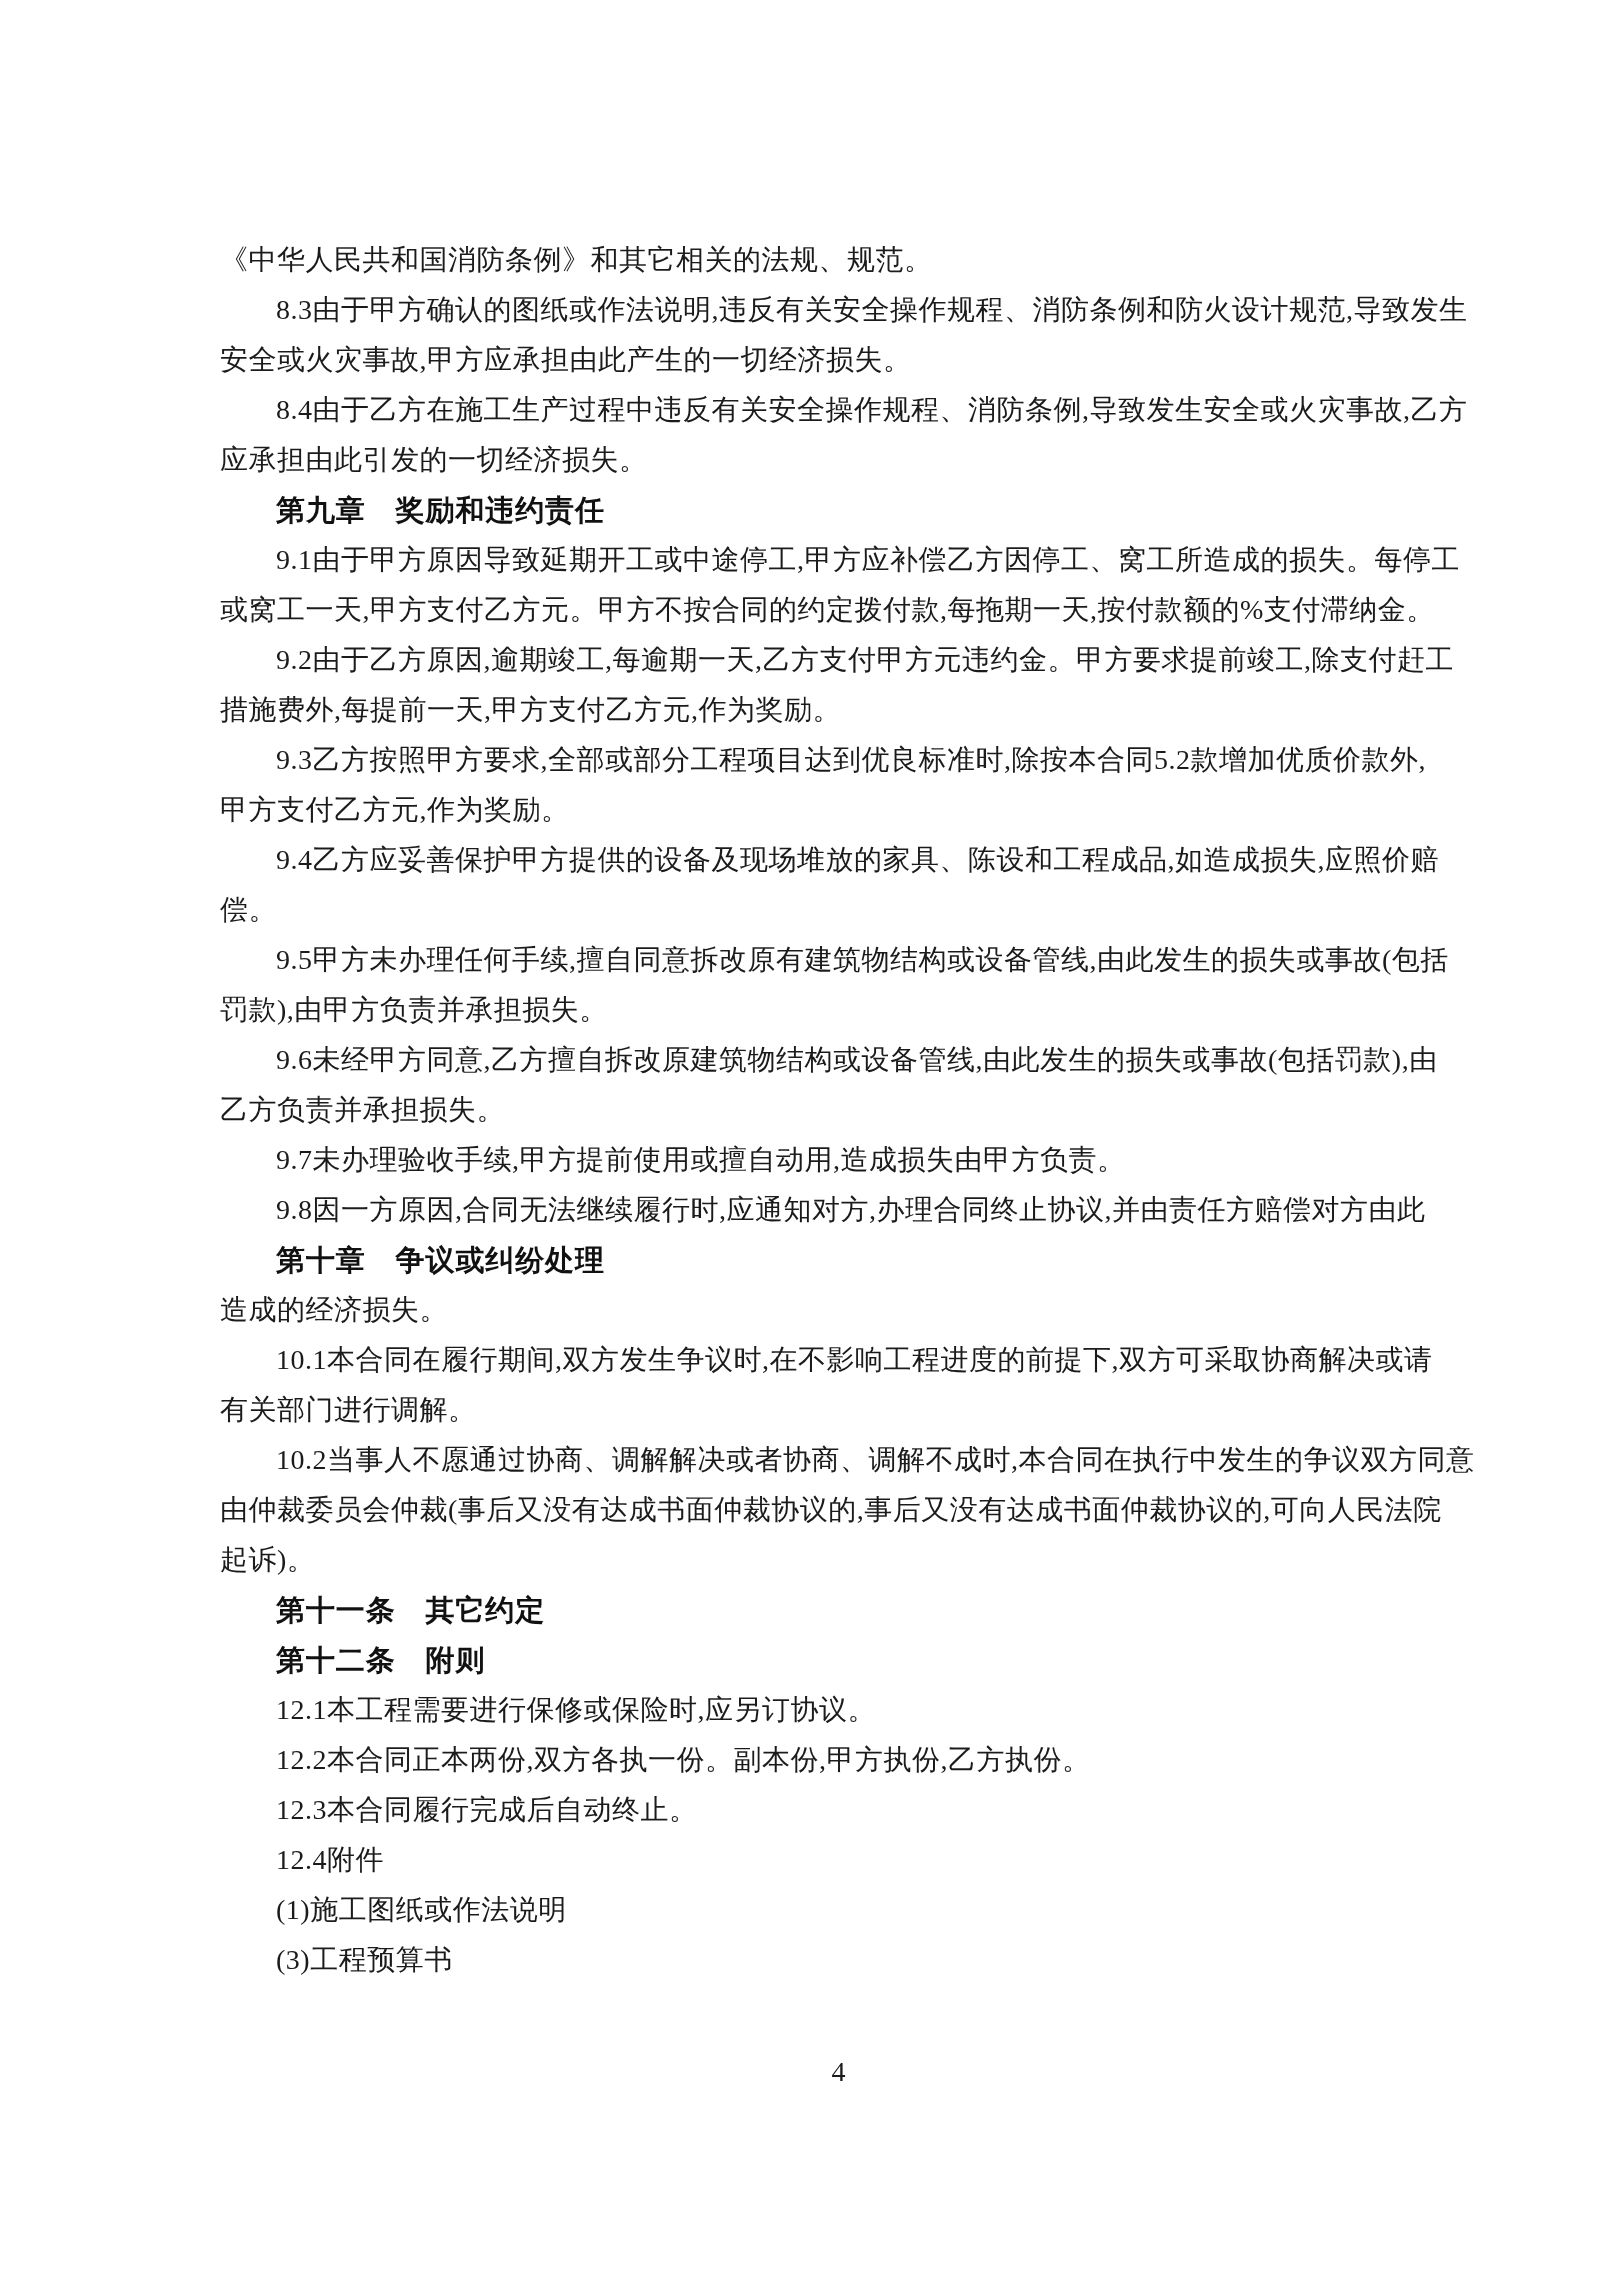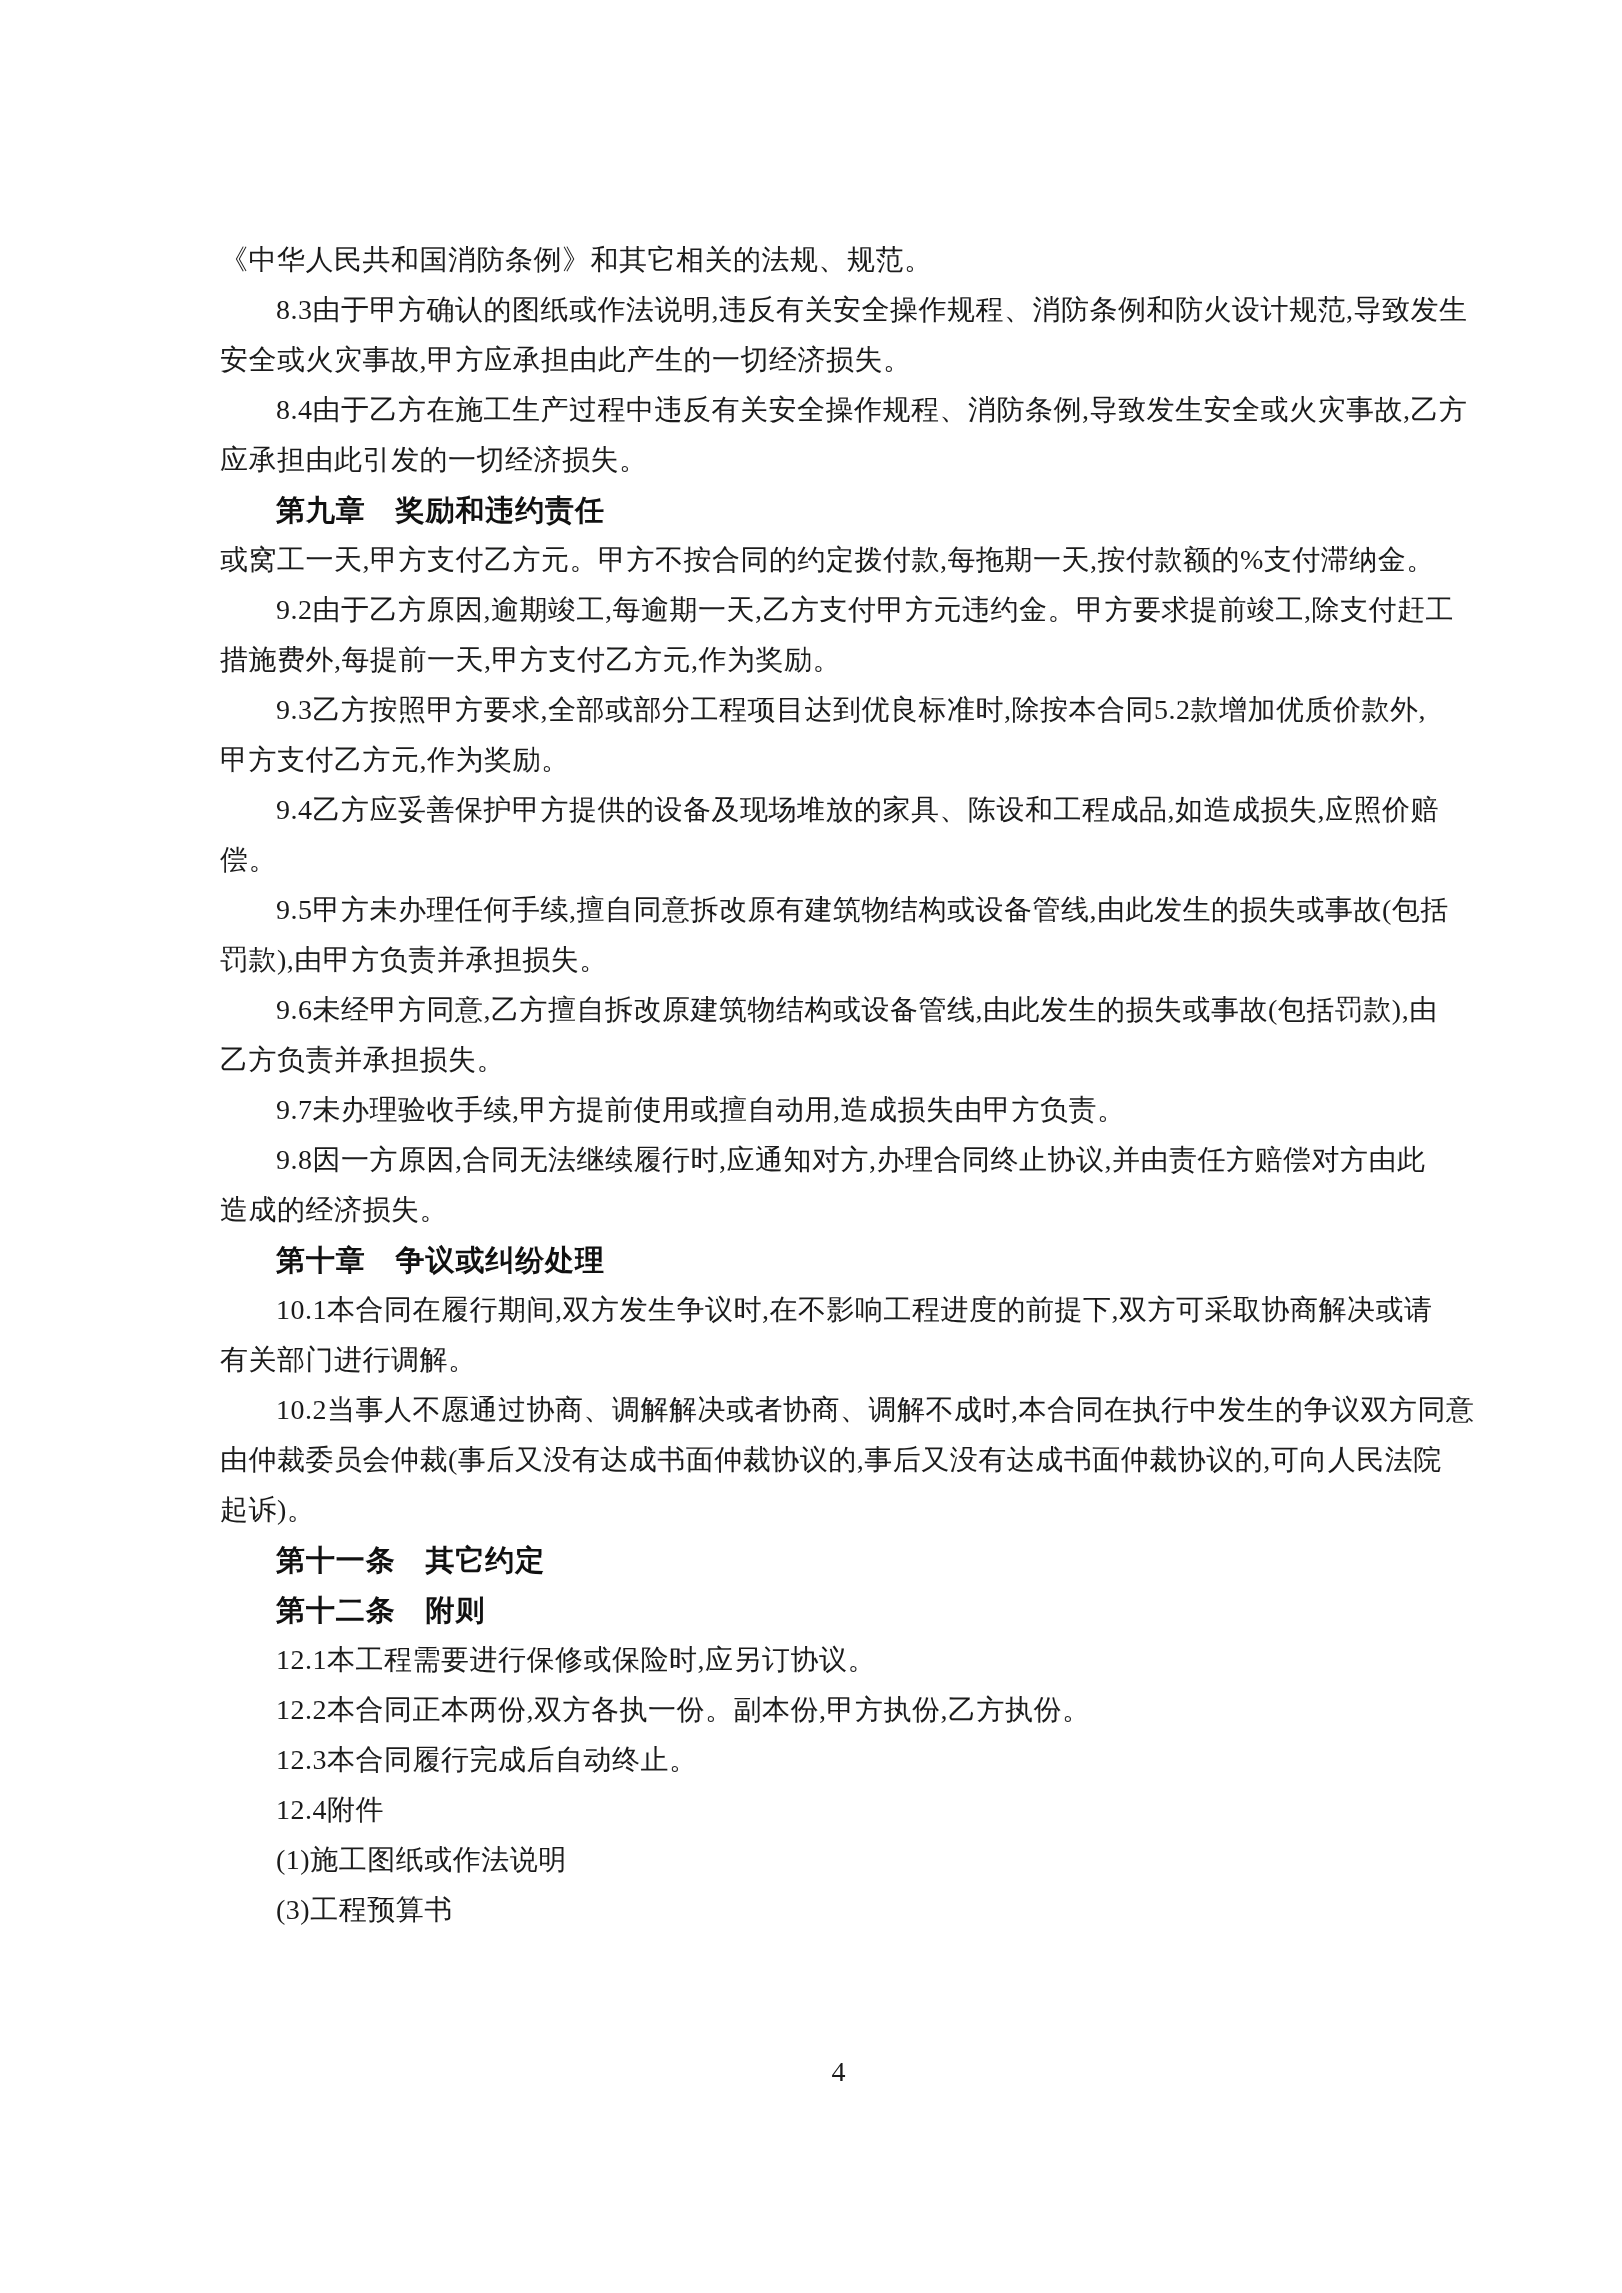--- a/index.html
+++ b/index.html
@@ -62,35 +62,36 @@
 <body>
 
 <div class="page">
   <div class="doc-body" id="doc-body">
       <div class="doc-line">《中华人民共和国消防条例》和其它相关的法规、规范。</div>
       <div class="doc-line indent">8.3由于甲方确认的图纸或作法说明,违反有关安全操作规程、消防条例和防火设计规范,导致发生</div>
       <div class="doc-line">安全或火灾事故,甲方应承担由此产生的一切经济损失。</div>
       <div class="doc-line indent">8.4由于乙方在施工生产过程中违反有关安全操作规程、消防条例,导致发生安全或火灾事故,乙方</div>
       <div class="doc-line">应承担由此引发的一切经济损失。</div>
       <div class="doc-line heading">第九章　奖励和违约责任</div>
+      <div class="doc-line indent">9.1由于甲方原因导致延期开工或中途停工,甲方应补偿乙方因停工、窝工所造成的损失。每停工</div>
       <div class="doc-line">或窝工一天,甲方支付乙方元。甲方不按合同的约定拨付款,每拖期一天,按付款额的%支付滞纳金。</div>
       <div class="doc-line indent">9.2由于乙方原因,逾期竣工,每逾期一天,乙方支付甲方元违约金。甲方要求提前竣工,除支付赶工</div>
       <div class="doc-line">措施费外,每提前一天,甲方支付乙方元,作为奖励。</div>
       <div class="doc-line indent">9.3乙方按照甲方要求,全部或部分工程项目达到优良标准时,除按本合同5.2款增加优质价款外,</div>
       <div class="doc-line">甲方支付乙方元,作为奖励。</div>
       <div class="doc-line indent">9.4乙方应妥善保护甲方提供的设备及现场堆放的家具、陈设和工程成品,如造成损失,应照价赔</div>
       <div class="doc-line">偿。</div>
       <div class="doc-line indent">9.5甲方未办理任何手续,擅自同意拆改原有建筑物结构或设备管线,由此发生的损失或事故(包括</div>
       <div class="doc-line">罚款),由甲方负责并承担损失。</div>
       <div class="doc-line indent">9.6未经甲方同意,乙方擅自拆改原建筑物结构或设备管线,由此发生的损失或事故(包括罚款),由</div>
       <div class="doc-line">乙方负责并承担损失。</div>
       <div class="doc-line indent">9.7未办理验收手续,甲方提前使用或擅自动用,造成损失由甲方负责。</div>
       <div class="doc-line indent">9.8因一方原因,合同无法继续履行时,应通知对方,办理合同终止协议,并由责任方赔偿对方由此</div>
+      <div class="doc-line heading">第十章　争议或纠纷处理</div>
       <div class="doc-line">造成的经济损失。</div>
-      <div class="doc-line heading">第十章　争议或纠纷处理</div>
       <div class="doc-line indent">10.1本合同在履行期间,双方发生争议时,在不影响工程进度的前提下,双方可采取协商解决或请</div>
       <div class="doc-line">有关部门进行调解。</div>
       <div class="doc-line indent">10.2当事人不愿通过协商、调解解决或者协商、调解不成时,本合同在执行中发生的争议双方同意</div>
       <div class="doc-line">由仲裁委员会仲裁(事后又没有达成书面仲裁协议的,事后又没有达成书面仲裁协议的,可向人民法院</div>
       <div class="doc-line">起诉)。</div>
       <div class="doc-line heading">第十一条　其它约定</div>
       <div class="doc-line heading">第十二条　附则</div>
       <div class="doc-line indent">12.1本工程需要进行保修或保险时,应另订协议。</div>
       <div class="doc-line indent">12.2本合同正本两份,双方各执一份。副本份,甲方执份,乙方执份。</div>
       <div class="doc-line indent">12.3本合同履行完成后自动终止。</div>

